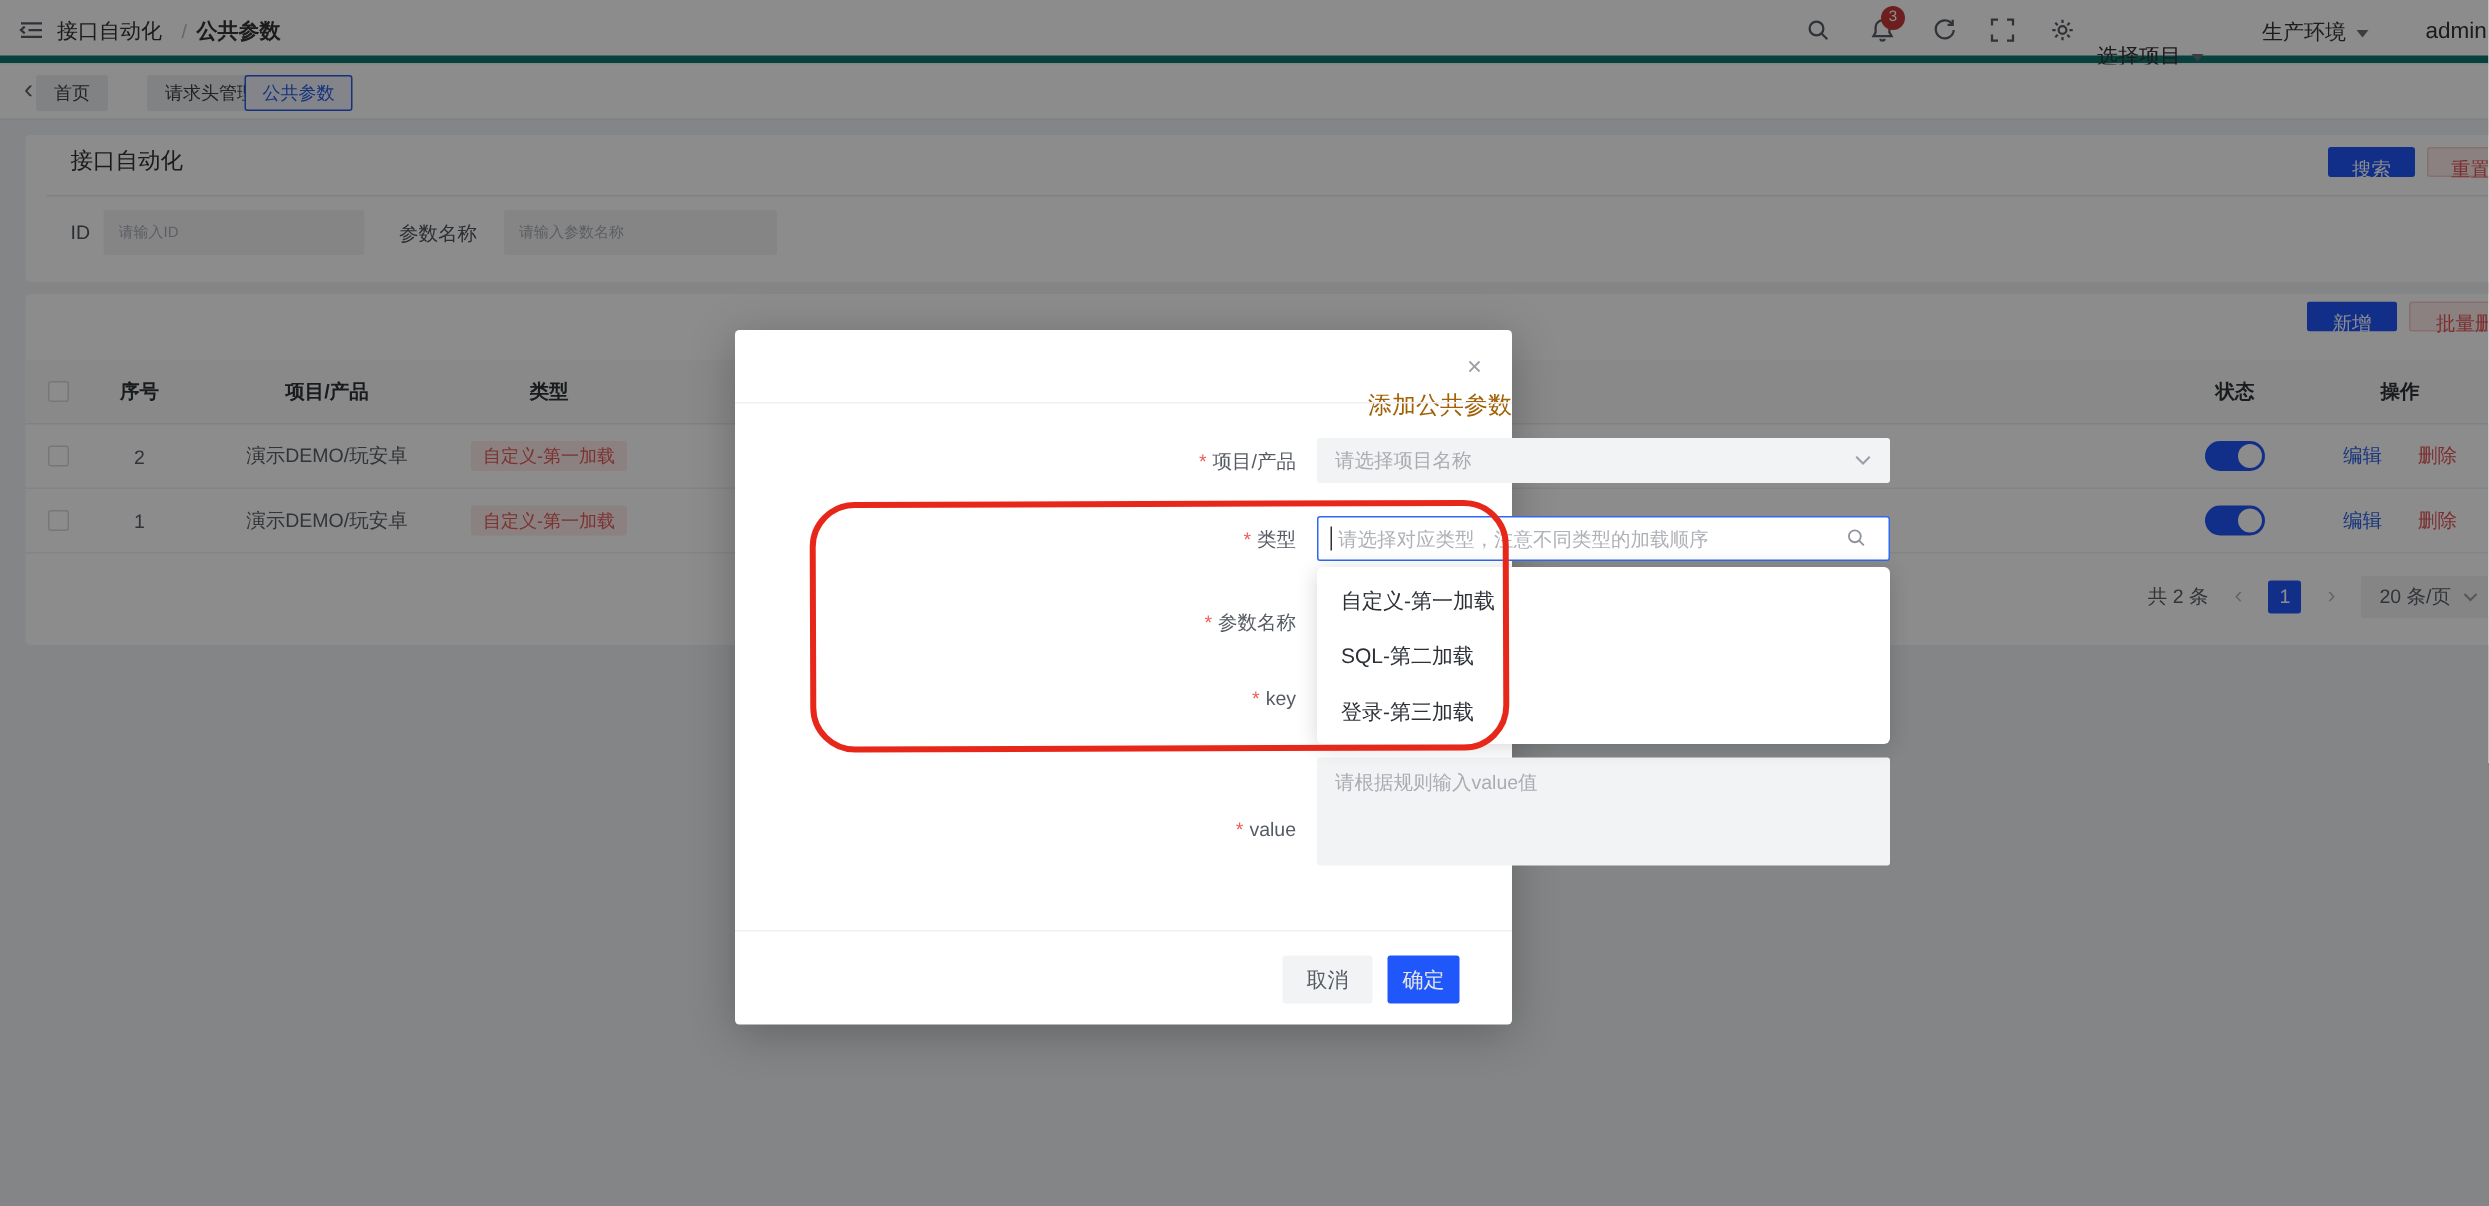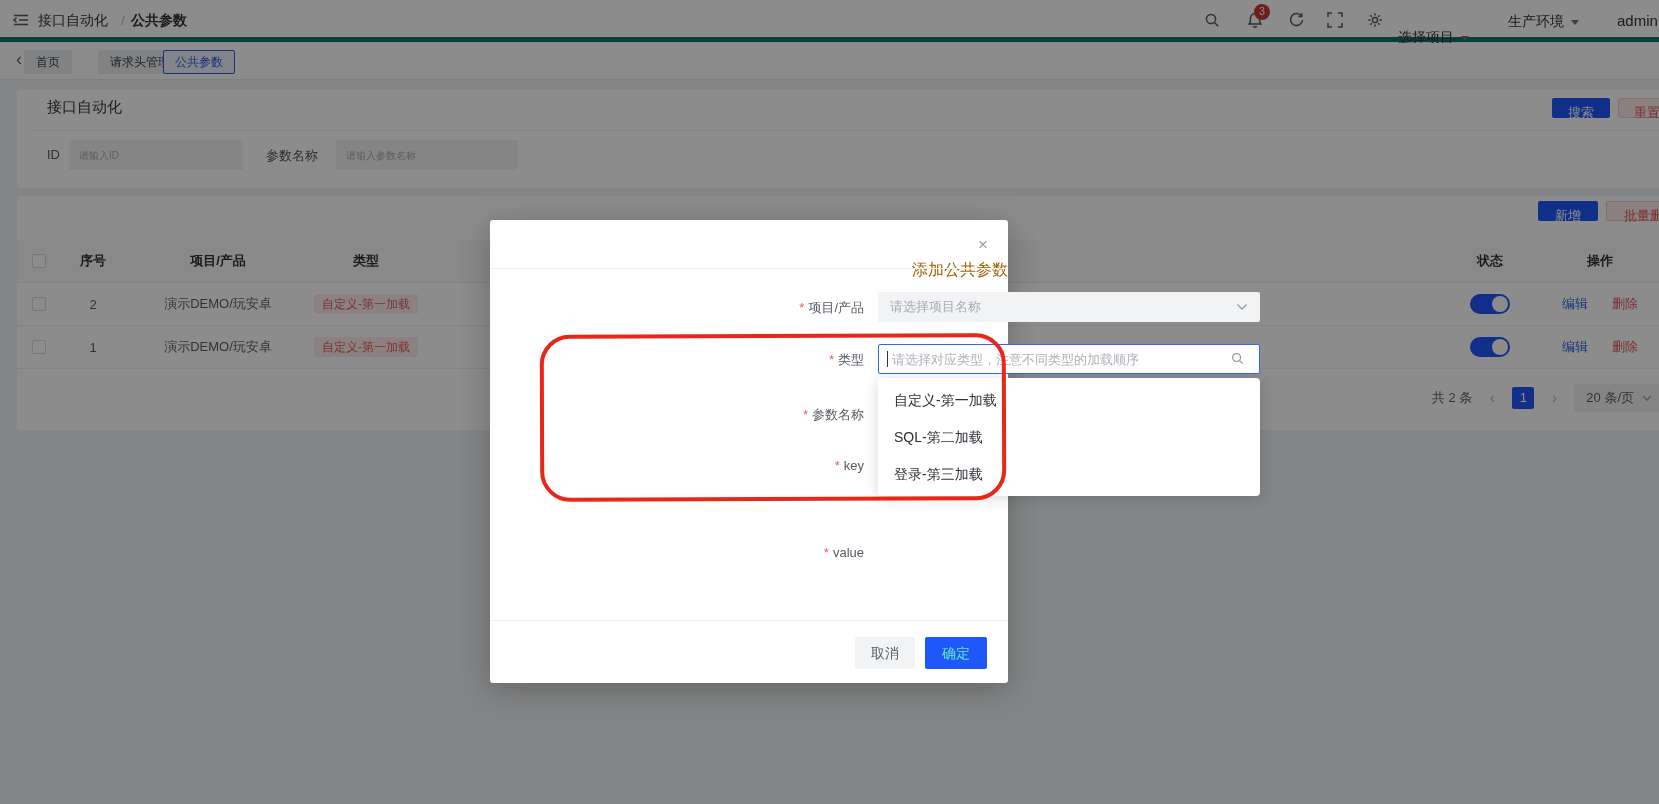--- a/index.html
+++ b/index.html
@@ -76,21 +76,21 @@
   .type-input::placeholder { color:#aeb1b7; }
   .caret { position:absolute; left:397px; top:131px; width:1px; height:16px; background:#333; }
   .type-search-icon { position:absolute; left:740px; top:131px; }
   .dropdown { position:absolute; left:388px; top:158px; width:382px; height:118px; background:#fff; border-radius:4px; box-shadow:0 2px 14px rgba(0,0,0,.16); z-index:25; padding:4px 0; }
   .opt { height:37px; line-height:37px; padding:0 16px; font-size:14px; color:#2d3136; cursor:pointer; }
   .gtextarea { position:absolute; left:388px; top:285px; width:382px; height:72px; background:#f2f3f5; border:none; border-radius:2px; resize:none; font-size:13px; font-family:inherit; color:#333; padding:8px 12px; }
   .gtextarea::placeholder { color:#a9acb2; }
   .modal-fdiv { position:absolute; left:0; top:400px; width:518px; height:1px; background:#f0f0f0; }
   .mbtn { position:absolute; top:417px; height:32px; line-height:32px; text-align:center; border-radius:2px; font-size:14px; cursor:pointer; }
   .mbtn-cancel { left:365px; width:60px; background:#f2f3f5; color:#565b63; }
-  .mbtn-ok { left:435px; width:62px; background:#2057fa; color:#5eead4; }
+  .mbtn-ok { left:435px; width:48px; background:#2057fa; color:#e5e5e5; }
 
   
   .annotation { position:absolute; left:540px; top:334px; width:466px; height:167px; border:4px solid #e8271b; border-radius:30px; z-index:40; transform:rotate(-0.2deg); pointer-events:none; }
 </style>
 </head>
 <body>
 
 <div class="screen">
 
   <div class="hdr">
@@ -267,20 +267,21 @@
 
     <div class="dropdown">
       <div class="opt">自定义-第一加载</div>
       <div class="opt">SQL-第二加载</div>
       <div class="opt">登录-第三加载</div>
     </div>
 
     <div class="mlabel abs" style="left:254px; top:301px; width:120px;margin-top:24px;">
       <span class="req">*</span><span>value</span>
     </div>
+    <textarea class="gtextarea" placeholder="请根据规则输入value值" style=""></textarea>
 
     <div class="modal-fdiv"></div>
     <span class="mbtn mbtn-cancel">取消</span>
     <span class="mbtn mbtn-ok">确定</span>
   </div>
 
   <div class="annotation"></div>
 
 </div>
 

